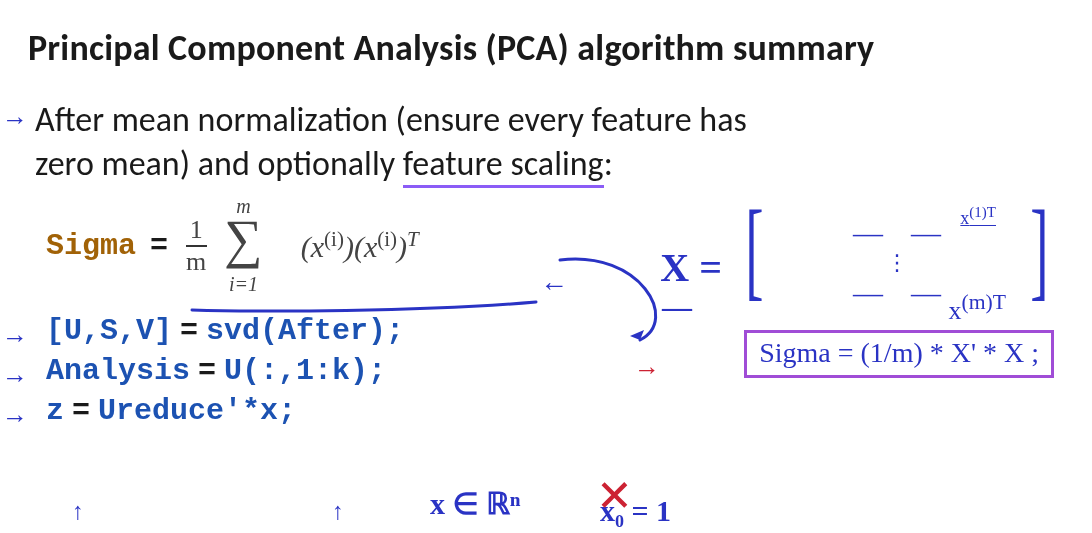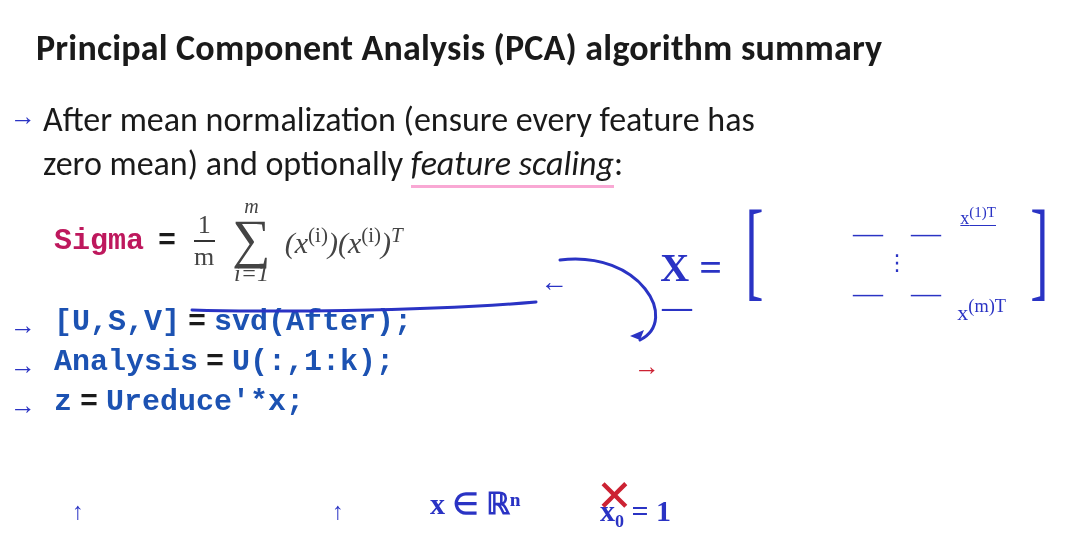--- a/index.html
+++ b/index.html
@@ -9,61 +9,60 @@
     height: 533px;
     background: #ffffff;
     font-family: Calibri, Arial, sans-serif;
     overflow: hidden;
     position: relative;
   }
   .slide {
     position: relative;
     width: 1092px;
     height: 453px;
-    padding: 26px 40px 0 36px;
+    padding: 26px 40px 0 28px;
     box-sizing: border-box;
   }
   .title {
     font-weight: 700;
     font-size: 36px;
     color: #1a1a1a;
     margin: 0 0 28px 0;
     letter-spacing: 0.2px;
   }
   .body-text {
     font-size: 34px;
     color: #1a1a1a;
     line-height: 1.28;
     margin: 7px;
   }
   .underline {
-    border-bottom: 3px solid #f9a8d4;
+    border-bottom: 3px solid #8b5cf6;
     padding-bottom: 1px;
-    font-style: italic;
   }
 
   
   .eq-block {
     margin-top: 10px;
     position: relative;
   }
   .mono {
     font-family: "Courier New", Courier, monospace;
     font-weight: 700;
     font-size: 30px;
     color: #1a1a1a;
   }
   .sigma-line {
     display: flex;
     align-items: center;
     gap: 14px;
     margin-left: 18px;
   }
   .sigma-label {
-    color: #be185d;
+    color: #a16207;
     font-family: "Courier New", Courier, monospace;
     font-weight: 700;
     font-size: 30px;
   }
   .frac {
     display: inline-flex;
     flex-direction: column;
     align-items: center;
     font-family: Georgia, "Times New Roman", serif;
     font-size: 26px;
@@ -73,26 +72,27 @@
   .frac .den { padding: 0 4px; }
   .bigsum {
     display: inline-flex;
     flex-direction: column;
     align-items: center;
     font-family: Georgia, "Times New Roman", serif;
     color: #444;
   }
   .bigsum .top { font-style: italic; font-size: 20px; }
   .bigsum .sym { font-size: 54px; line-height: 42px; }
-  .bigsum .bot { font-style: italic; font-size: 24px; }
+  .bigsum .bot { font-style: italic; font-size: 20px; margin-top: 13px; }
   .math-expr {
     font-family: Georgia, "Times New Roman", serif;
     font-style: italic;
     font-size: 30px;
     color: #444;
+    margin-left: 24px;
   }
   .sup { font-size: 0.7em; vertical-align: super; font-style: normal; }
 
   
   .code-line {
     margin-top: 6px;
     margin-left: 18px;
     font-family: "Courier New", Courier, monospace;
     font-weight: 700;
     font-size: 30px;
@@ -149,21 +149,21 @@
     position: absolute;
     right: 56px;
     top: -6px;
     font-size: 18px;
     text-decoration: underline;
   }
   .mat-label-bot {
     position: absolute;
     right: 46px;
     bottom: -6px;
-    font-size: 22px;
+    font-size: 26px;
   }
 
   .boxed {
     position: absolute;
     right: 38px;
     top: 330px;
     padding: 4px 12px 6px;
     border: 3px solid #a04dd6;
     color: #2a33c4;
     font-family: "Segoe Script", cursive;
@@ -282,20 +282,21 @@
       </div>
     </div>
     <span class="mat-label-top">
       <span>x</span><sup>(1)T</sup>
     </span>
     <span class="mat-label-bot">
       <span>x</span><sup>(m)T</sup>
     </span>
   </div>
 
+  <div class="boxed">Sigma = (1/m) * X' * X ;</div>
   <span class="hand hand-red" style="top:352px; right:432px; font-size:26px;">→</span>
 
   <span class="hand" style="left:430px; top:486px; font-size:30px;">x ∈ ℝⁿ</span>
 
   <span class="hand" style="left:600px; top:494px; font-size:30px;">x₀ = 1</span>
   <span class="cross" style="left:596px; top:470px;">✕</span>
 
   <span class="hand" style="left:540px; top:266px; font-size:28px;">←</span>
 
   <svg class="overlay">

